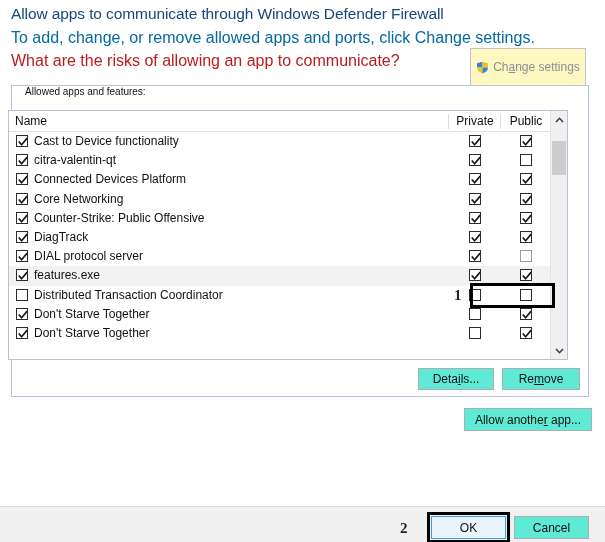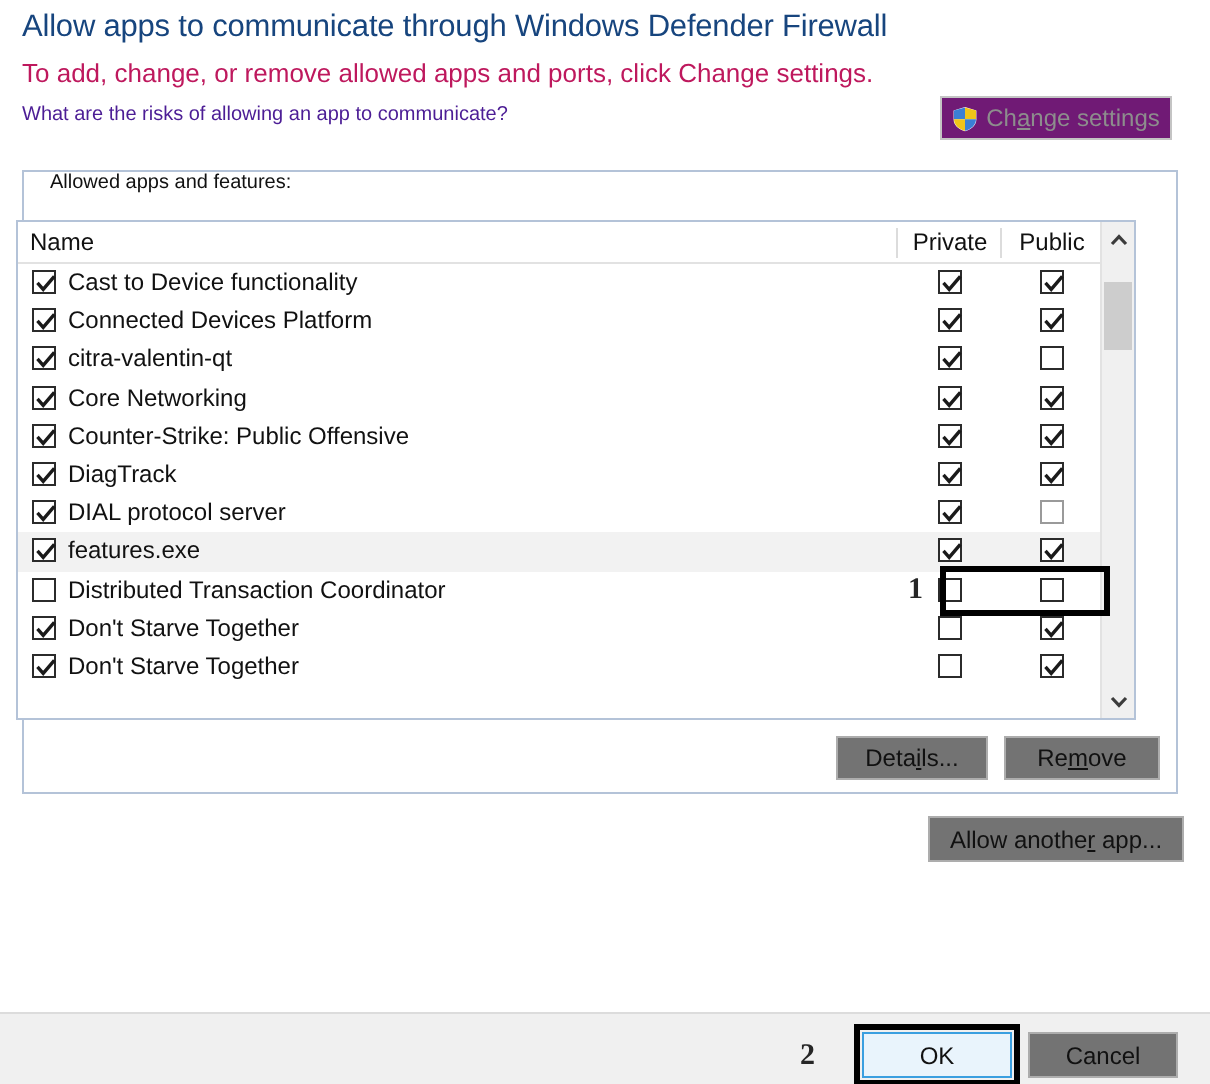--- a/index.html
+++ b/index.html
@@ -22,39 +22,39 @@
     position: absolute;
     left: 11px; top: 5px;
     font-size: 15.5px;
     color: #17457e;
     white-space: nowrap;
     letter-spacing: -0.1px;
   }
   .page-subtitle {
     position: absolute;
     left: 11px; top: 29px;
-    font-size: 13px;
-    color: #be185d;
+    font-size: 16px;
+    color: #0369a1;
     white-space: nowrap;
   }
   .risk-link {
     position: absolute;
     left: 11px; top: 52px;
-    font-size: 10px;
-    color: #4c1d95;
+    font-size: 16px;
+    color: #b91c1c;
     white-space: nowrap;
     cursor: pointer;
   }
 
   
   .change-settings {
     position: absolute;
     left: 470px; top: 48px;
-    width: 116px; height: 22px;
-    background: #701a75;
+    width: 116px; height: 38px;
+    background: #fef9c3;
     border: 1px solid #c4c4c4;
     display: flex;
     align-items: center;
     justify-content: center;
     gap: 4px;
     font-size: 12px;
     color: #8d8d8d;
     white-space: nowrap;
     cursor: default;
   }
@@ -191,21 +191,21 @@
   .sb-thumb {
     position: absolute;
     left: 1px; top: 30px;
     width: 14px; height: 34px;
     background: #cdcdcd;
   }
 
   
   .btn {
     position: absolute;
-    background: #737373;
+    background: #5eead4;
     border: 1px solid #adadad;
     font-size: 12px;
     color: #111111;
     display: flex;
     align-items: center;
     justify-content: center;
     white-space: nowrap;
     cursor: default;
   }
   .btn-details { left: 418px; top: 368px; width: 76px; height: 22px; }
@@ -293,45 +293,45 @@
               <path d="M2.3 6.1 L4.6 8.7 L9.6 2.8" fill="none" stroke="#1a1a1a" stroke-width="1.7" stroke-linecap="square"></path>
             </svg>
           </span>
         </div>
         <div class="row">
           <span class="cb name-cb">
             <svg width="12" height="12" viewBox="0 0 12 12">
               <path d="M2.3 6.1 L4.6 8.7 L9.6 2.8" fill="none" stroke="#1a1a1a" stroke-width="1.7" stroke-linecap="square"></path>
             </svg>
           </span>
+          <span class="row-name">citra-valentin-qt</span>
+          <span class="cb col-private">
+            <svg width="12" height="12" viewBox="0 0 12 12">
+              <path d="M2.3 6.1 L4.6 8.7 L9.6 2.8" fill="none" stroke="#1a1a1a" stroke-width="1.7" stroke-linecap="square"></path>
+            </svg>
+          </span>
+          <span class="cb col-public"></span>
+        </div>
+        <div class="row">
+          <span class="cb name-cb">
+            <svg width="12" height="12" viewBox="0 0 12 12">
+              <path d="M2.3 6.1 L4.6 8.7 L9.6 2.8" fill="none" stroke="#1a1a1a" stroke-width="1.7" stroke-linecap="square"></path>
+            </svg>
+          </span>
           <span class="row-name">Connected Devices Platform</span>
           <span class="cb col-private">
             <svg width="12" height="12" viewBox="0 0 12 12">
               <path d="M2.3 6.1 L4.6 8.7 L9.6 2.8" fill="none" stroke="#1a1a1a" stroke-width="1.7" stroke-linecap="square"></path>
             </svg>
           </span>
           <span class="cb col-public">
             <svg width="12" height="12" viewBox="0 0 12 12">
               <path d="M2.3 6.1 L4.6 8.7 L9.6 2.8" fill="none" stroke="#1a1a1a" stroke-width="1.7" stroke-linecap="square"></path>
             </svg>
           </span>
-        </div>
-        <div class="row">
-          <span class="cb name-cb">
-            <svg width="12" height="12" viewBox="0 0 12 12">
-              <path d="M2.3 6.1 L4.6 8.7 L9.6 2.8" fill="none" stroke="#1a1a1a" stroke-width="1.7" stroke-linecap="square"></path>
-            </svg>
-          </span>
-          <span class="row-name">citra-valentin-qt</span>
-          <span class="cb col-private">
-            <svg width="12" height="12" viewBox="0 0 12 12">
-              <path d="M2.3 6.1 L4.6 8.7 L9.6 2.8" fill="none" stroke="#1a1a1a" stroke-width="1.7" stroke-linecap="square"></path>
-            </svg>
-          </span>
-          <span class="cb col-public"></span>
         </div>
         <div class="row">
           <span class="cb name-cb">
             <svg width="12" height="12" viewBox="0 0 12 12">
               <path d="M2.3 6.1 L4.6 8.7 L9.6 2.8" fill="none" stroke="#1a1a1a" stroke-width="1.7" stroke-linecap="square"></path>
             </svg>
           </span>
           <span class="row-name">Core Networking</span>
           <span class="cb col-private">
             <svg width="12" height="12" viewBox="0 0 12 12">

